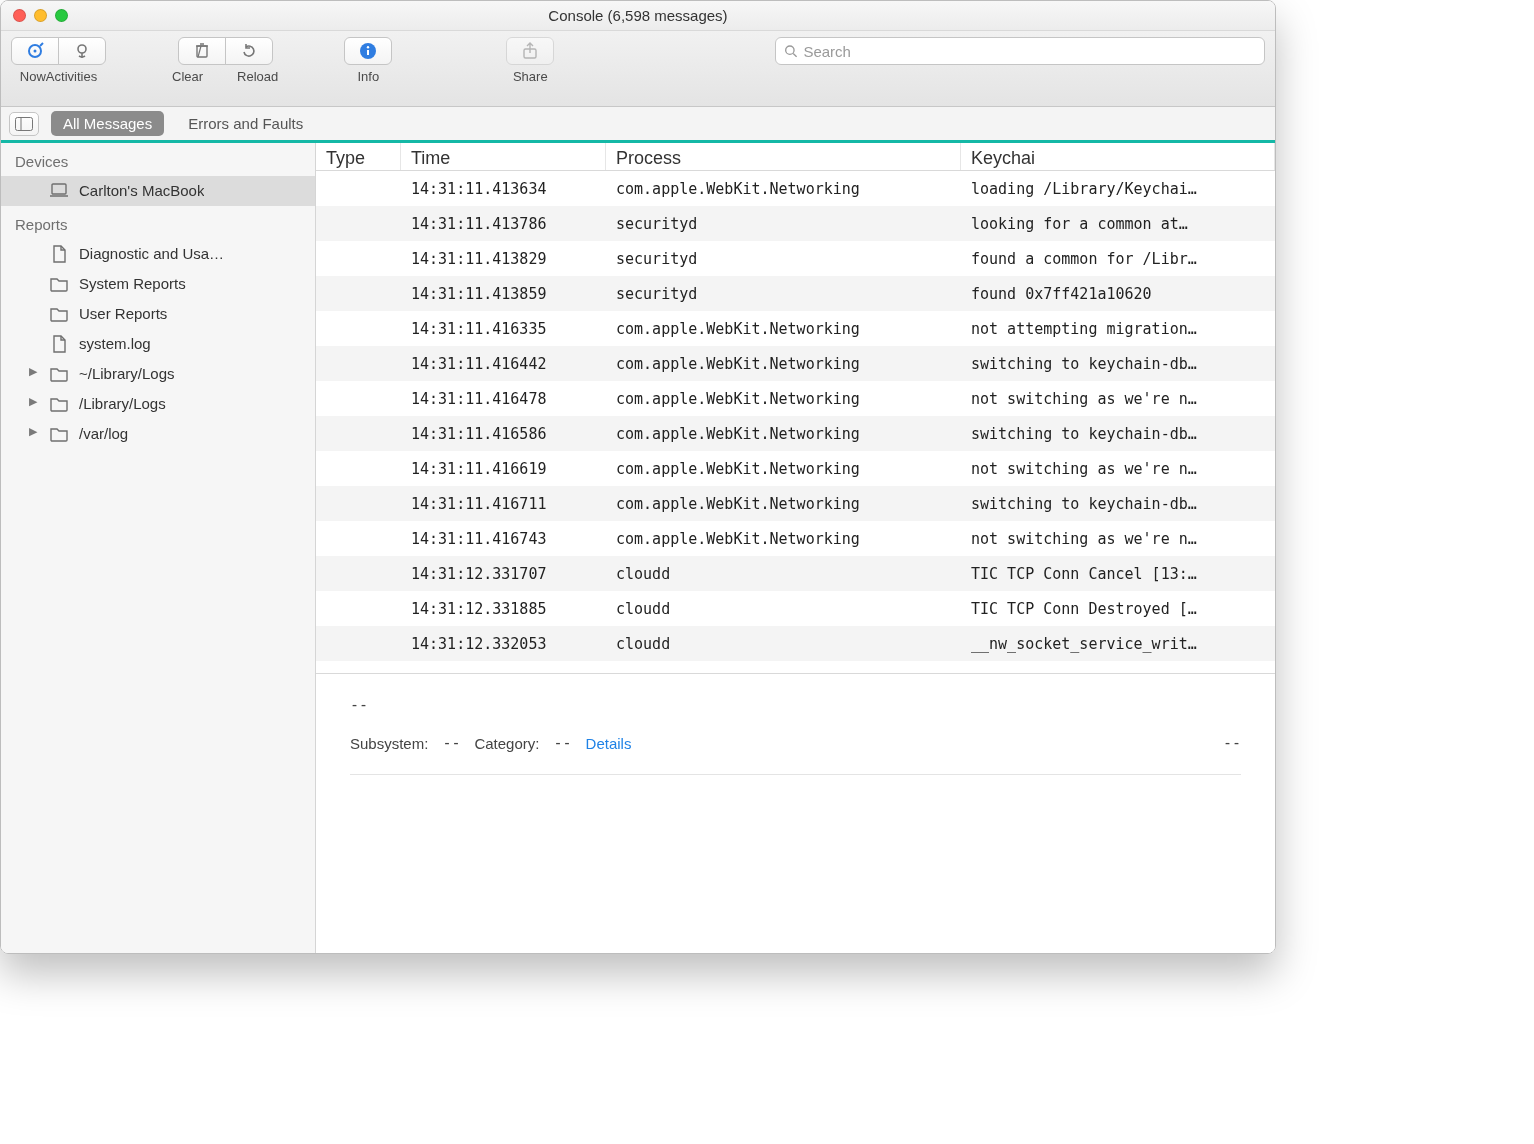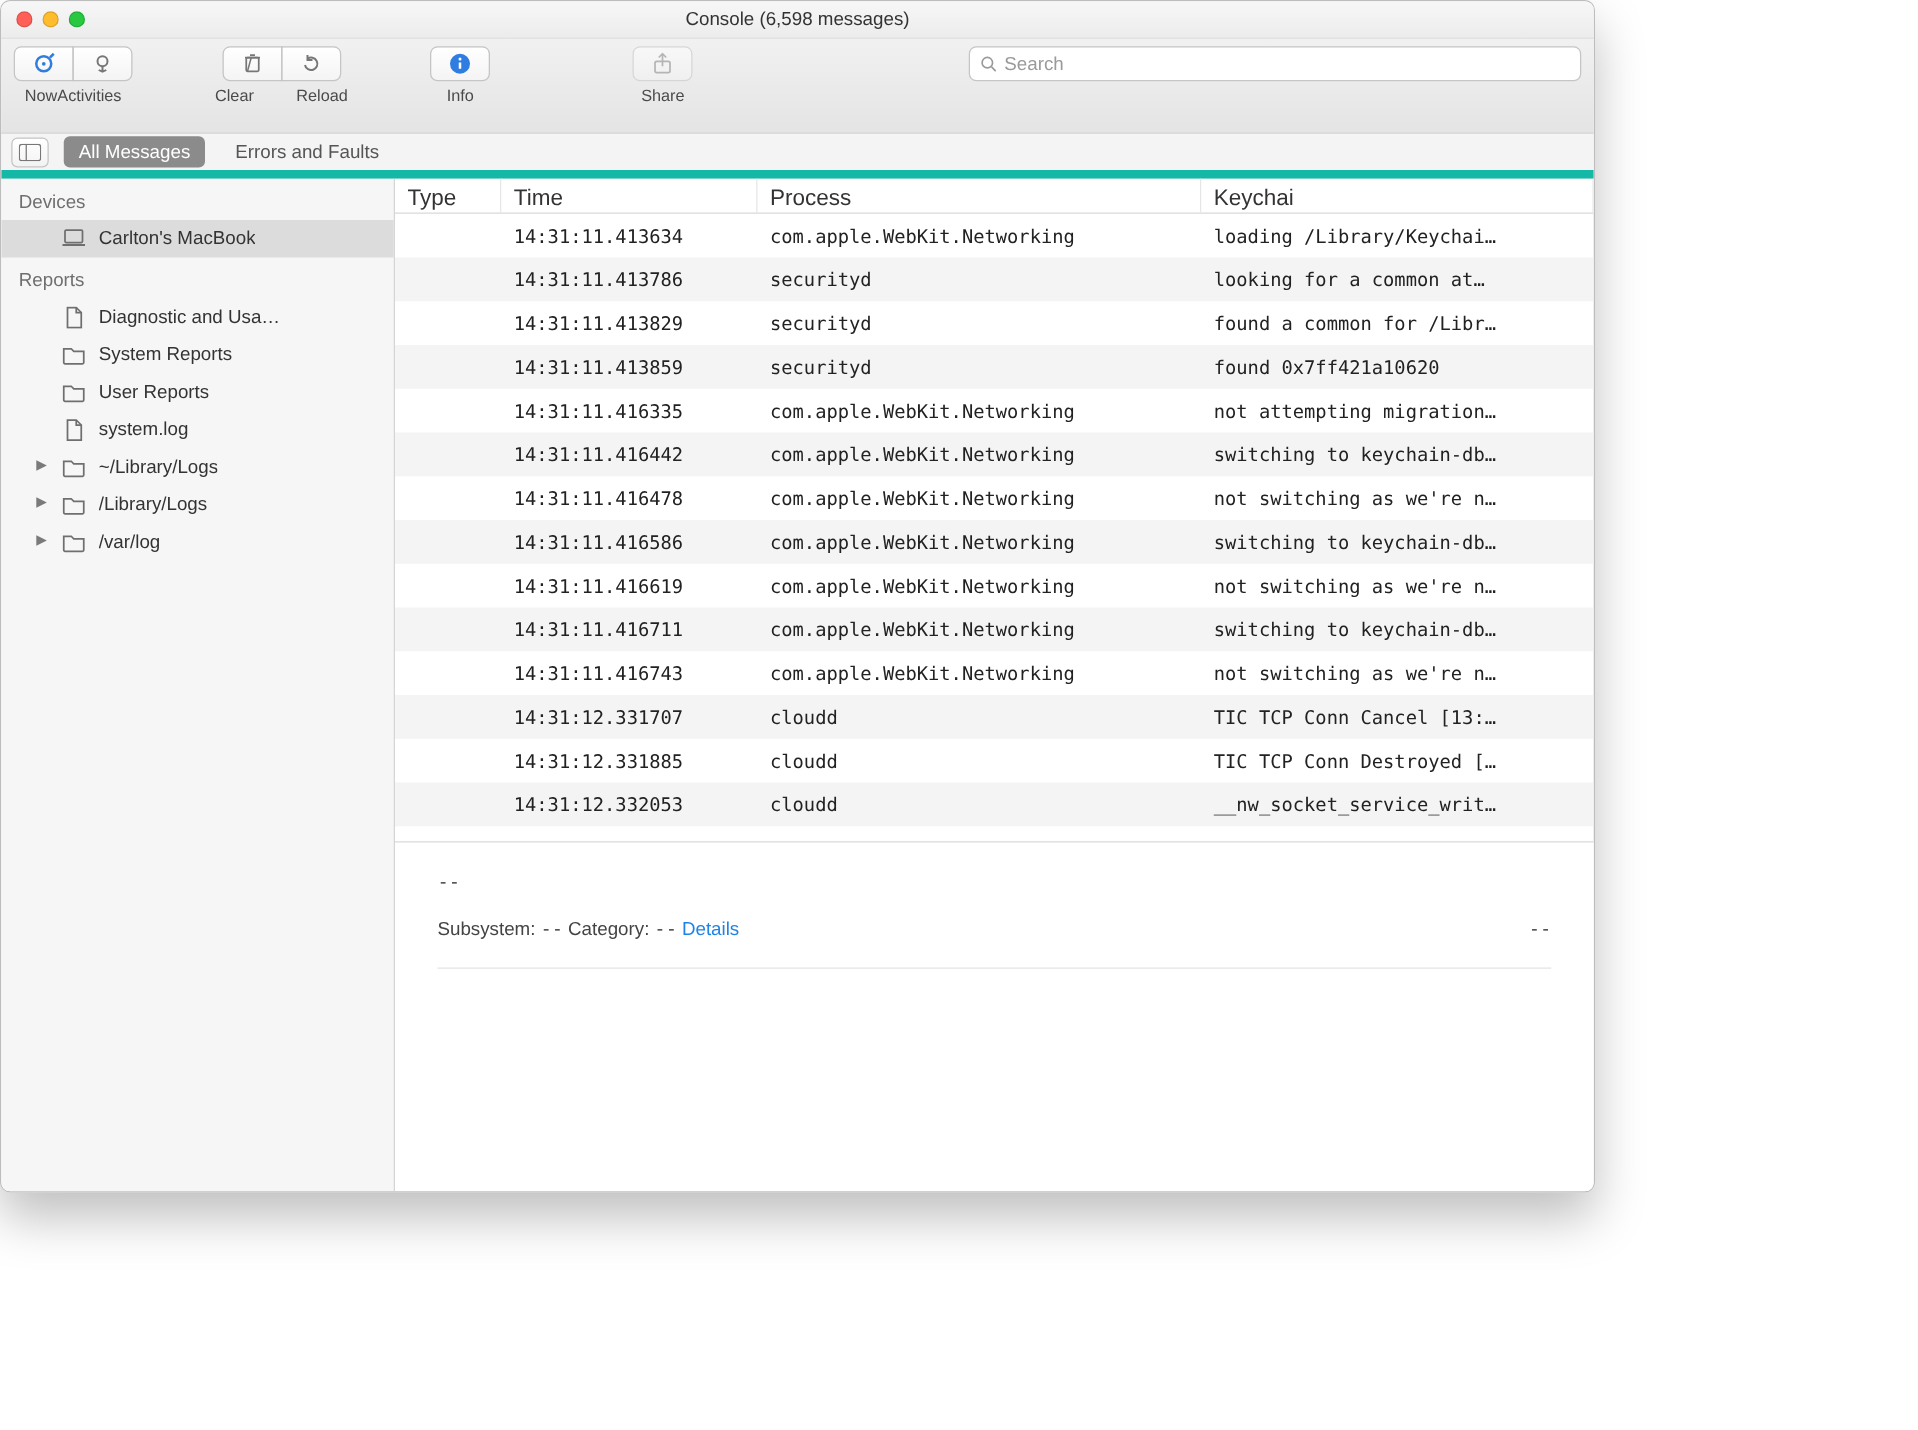--- a/index.html
+++ b/index.html
@@ -73,21 +73,21 @@
   .search input {
     border:none; outline:none; font-size:15px; width:100%; color:#333;
     background:transparent;
   }
   .search input::placeholder{ color:#9a9a9a; }
   .mag { width:14px; height:14px; margin-right:6px; }
 
   .filterbar {
     height:36px;
     background:#f4f4f4;
-    border-bottom:7px solid #14b8a6;
+    border-bottom:3px solid #14b8a6;
     display:flex; align-items:center;
     padding:0 8px;
     gap:12px;
   }
   .sidebarBtn {
     width:30px; height:24px; border:1px solid #c5c5c5; border-radius:5px;
     background:linear-gradient(#fff,#f3f3f3);
     display:flex; align-items:center; justify-content:center;
   }
   .pill {
@@ -134,21 +134,21 @@
   .cell.msg{flex:1;}
 
   .detail {
     border-top:1px solid #d9d9d9;
     padding:22px 34px 18px;
     font-size:15px; color:#444;
     background:#fff;
     height:280px;
   }
   .detail .dash { font-family:"Menlo",monospace; }
-  .detail .line2 { margin-top:20px; display:flex; gap:4px; align-items:center;}
+  .detail .line2 { margin-top:20px; display:flex; gap:14px; align-items:center;}
   .detail .link { color:#1f82e6; }
   .detail .right { margin-left:auto; font-family:"Menlo",monospace;}
   .detail hr { margin-top:22px; border:none; border-top:1px solid #e4e4e4;}
 
   svg { display:block; }
 </style>
 </head>
 <body>
 
 <div class="titlebar">

